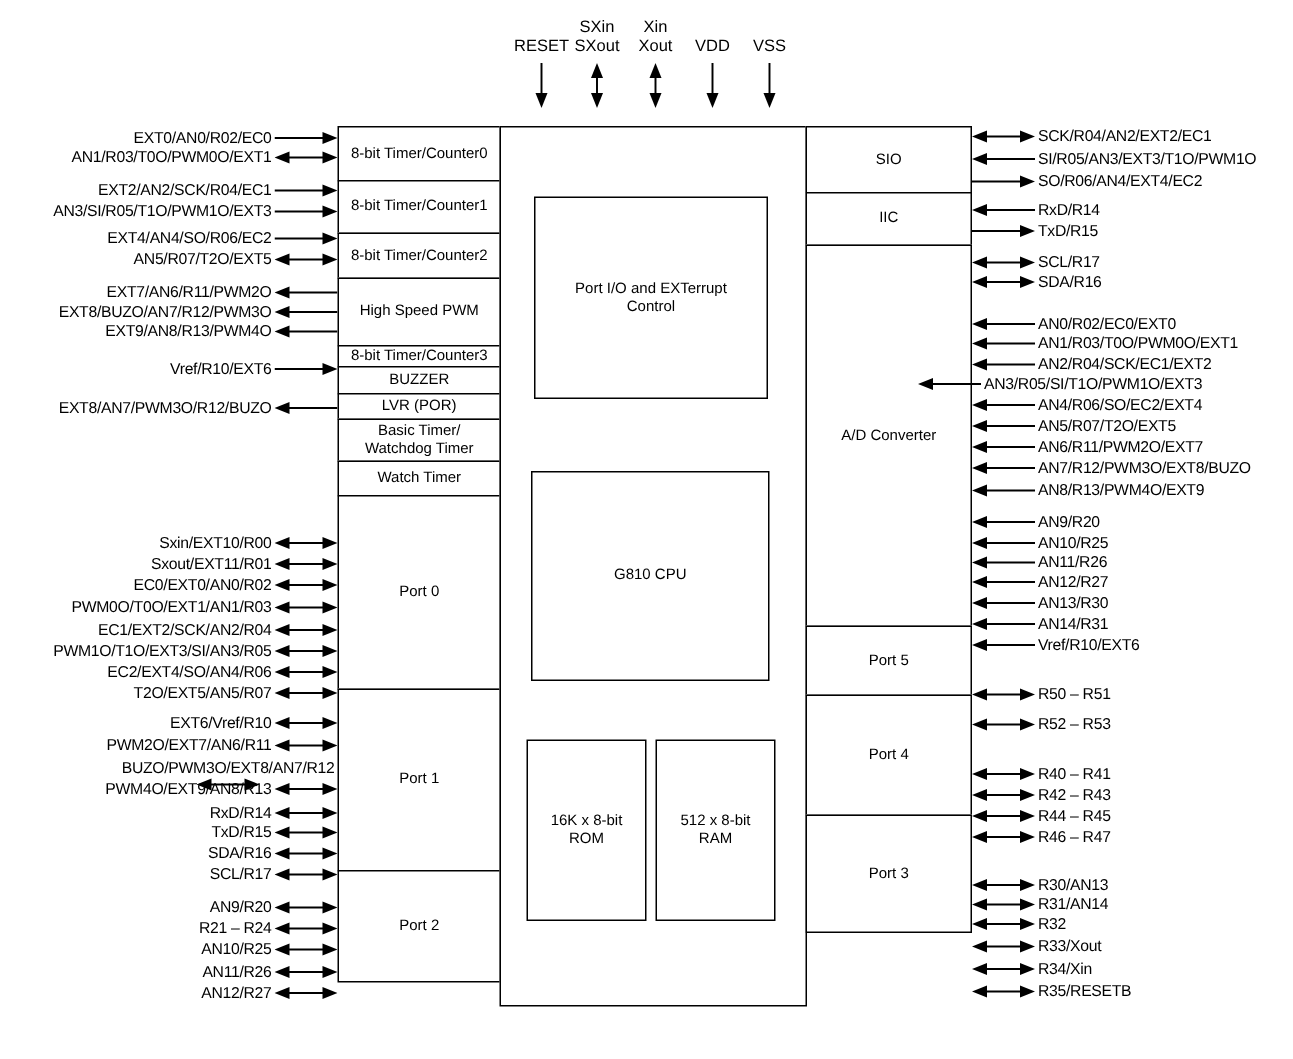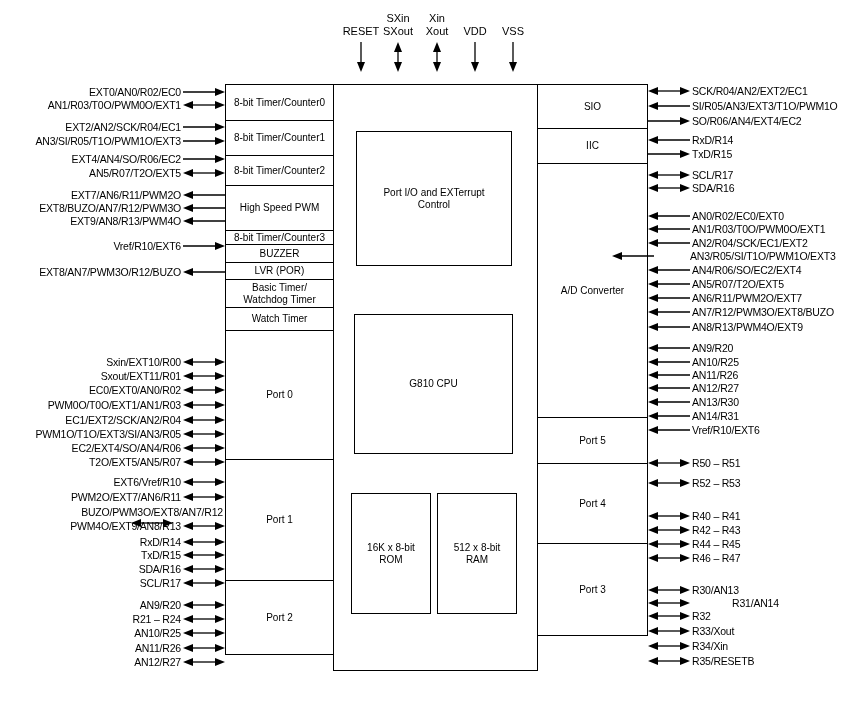--- a/index.html
+++ b/index.html
@@ -173,21 +173,21 @@
       <div class="block" style="height: 47px; margin-top: -1px; align-items: center;">
         <div class="block-label">
           <div>Port 5</div>
         </div>
       </div>
       <div class="block" style="height: 81px; margin-top: -1px;">
         <div class="block-label">
           <div>Port 4</div>
         </div>
       </div>
-      <div class="block" style="height: 93px; margin-top: -1px;">
+      <div class="block" style="height: 79px; margin-top: -1px;">
         <div class="block-label">
           <div>Port 3</div>
         </div>
       </div>
     </div>
   <div id="pin-layer">
       <div class="pin-row" style="top: 86px; right: 637px;">
         <span class="pin-label">EXT0/AN0/R02/EC0</span>
         <svg width="42" height="10" viewBox="0 0 42 10" class="pin-arrow">
           <line x1="0" x2="33" y1="5" y2="5" stroke="#000" stroke-width="1.3"></line>
@@ -500,21 +500,21 @@
         </svg>
         <span class="pin-label">AN1/R03/T0O/PWM0O/EXT1</span>
       </div>
       <div class="pin-row" style="top: 237px; left: 648px;">
         <svg width="42" height="10" viewBox="0 0 42 10" class="pin-arrow">
           <line x1="9" x2="42" y1="5" y2="5" stroke="#000" stroke-width="1.3"></line>
           <polygon points="0,5 10,1 10,9" fill="#000"></polygon>
         </svg>
         <span class="pin-label">AN2/R04/SCK/EC1/EXT2</span>
       </div>
-      <div class="pin-row" style="top: 250px; left: 612px; gap: 34px;">
+      <div class="pin-row" style="top: 250px; left: 612px;">
         <svg width="42" height="10" viewBox="0 0 42 10" class="pin-arrow">
           <line x1="9" x2="42" y1="5" y2="5" stroke="#000" stroke-width="1.3"></line>
           <polygon points="0,5 10,1 10,9" fill="#000"></polygon>
         </svg>
         <span class="pin-label">AN3/R05/SI/T1O/PWM1O/EXT3</span>
       </div>
       <div class="pin-row" style="top: 264px; left: 648px;">
         <svg width="42" height="10" viewBox="0 0 42 10" class="pin-arrow">
           <line x1="9" x2="42" y1="5" y2="5" stroke="#000" stroke-width="1.3"></line>
           <polygon points="0,5 10,1 10,9" fill="#000"></polygon>
@@ -647,21 +647,21 @@
         <span class="pin-label">R46 – R47</span>
       </div>
       <div class="pin-row" style="top: 584px; left: 648px;">
         <svg width="42" height="10" viewBox="0 0 42 10" class="pin-arrow">
           <line x1="9" x2="33" y1="5" y2="5" stroke="#000" stroke-width="1.3"></line>
           <polygon points="0,5 10,1 10,9" fill="#000"></polygon>
           <polygon points="42,5 32,1 32,9" fill="#000"></polygon>
         </svg>
         <span class="pin-label">R30/AN13</span>
       </div>
-      <div class="pin-row" style="top: 597px; left: 648px; gap: 40px;">
+      <div class="pin-row" style="top: 597px; left: 648px;">
         <svg width="42" height="10" viewBox="0 0 42 10" class="pin-arrow">
           <line x1="9" x2="33" y1="5" y2="5" stroke="#000" stroke-width="1.3"></line>
           <polygon points="0,5 10,1 10,9" fill="#000"></polygon>
           <polygon points="42,5 32,1 32,9" fill="#000"></polygon>
         </svg>
         <span class="pin-label">R31/AN14</span>
       </div>
       <div class="pin-row" style="top: 610px; left: 648px;">
         <svg width="42" height="10" viewBox="0 0 42 10" class="pin-arrow">
           <line x1="9" x2="33" y1="5" y2="5" stroke="#000" stroke-width="1.3"></line>

